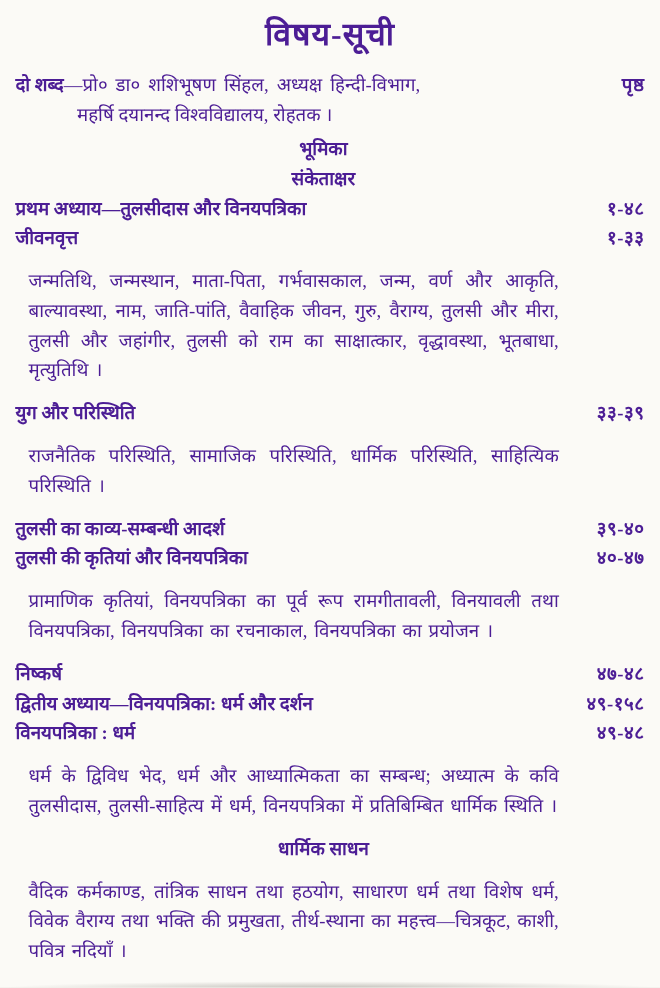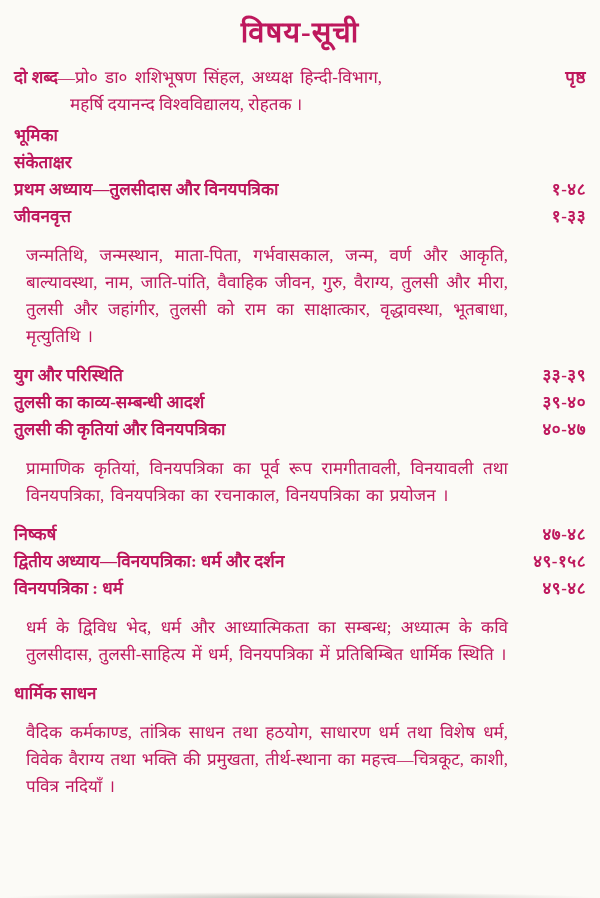--- a/index.html
+++ b/index.html
@@ -1,21 +1,21 @@
 <!DOCTYPE html>
 <html lang="hi"><head>
 <meta charset="utf-8">
 <style>
   html,body{margin:0;padding:0;background:#e9e7e2;}
   .page{
     position:relative;
     width:600px;height:898px;
     margin:0 auto;
     background:#fbfaf6;
-    color:#be185d;
+    color:#4c1d95;
     font-family:"Liberation Serif","DejaVu Serif",serif;
     font-size:17px;
     line-height:27px;
     overflow:hidden;
     box-sizing:border-box;
     padding:10px 14px 0 14px;
   }
   .title{
     text-align:center;
     font-size:29px;
@@ -24,21 +24,21 @@
     letter-spacing:1px;
     margin-bottom:10px;
   }
   .toc-list{position:relative;}
   .row{display:flex;align-items:baseline;}
   .front-row{display:block;margin-bottom:4px;}
   .front-line{display:flex;align-items:baseline;}
   .lead{font-weight:700;white-space:nowrap;}
   .rest{flex:1;word-spacing:3px;padding-right:12px;}
   .cont{padding-left:56px;}
-  .heading-row{font-weight:700;justify-content:flex-start;}
+  .heading-row{font-weight:700;justify-content:center;}
   .h-text{padding-right:12px;}
   .pages{
     margin-left:auto;
     font-weight:600;
     white-space:nowrap;
     letter-spacing:0.5px;
   }
   .col-header{font-weight:700;}
   .desc{
     margin:12px;
@@ -77,20 +77,21 @@
       </div>
       <div class="row heading-row">
         <span class="h-text">जीवनवृत्त</span>
         <span class="pages">१-३३</span>
       </div>
       <p class="desc">जन्मतिथि, जन्मस्थान, माता-पिता, गर्भवासकाल, जन्म, वर्ण और आकृति, बाल्यावस्था, नाम, जाति-पांति, वैवाहिक जीवन, गुरु, वैराग्य, तुलसी और मीरा, तुलसी और जहांगीर, तुलसी को राम का साक्षात्कार, वृद्धावस्था, भूतबाधा, मृत्युतिथि ।</p>
       <div class="row heading-row">
         <span class="h-text">युग और परिस्थिति</span>
         <span class="pages">३३-३९</span>
       </div>
+      <p class="desc">राजनैतिक परिस्थिति, सामाजिक परिस्थिति, धार्मिक परिस्थिति, साहित्यिक परिस्थिति ।</p>
       <div class="row heading-row">
         <span class="h-text">तुलसी का काव्य-सम्बन्धी आदर्श</span>
         <span class="pages">३९-४०</span>
       </div>
       <div class="row heading-row">
         <span class="h-text">तुलसी की कृतियां और विनयपत्रिका</span>
         <span class="pages">४०-४७</span>
       </div>
       <p class="desc">प्रामाणिक कृतियां, विनयपत्रिका का पूर्व रूप रामगीतावली, विनयावली तथा विनयपत्रिका, विनयपत्रिका का रचनाकाल, विनयपत्रिका का प्रयोजन ।</p>
       <div class="row heading-row">

